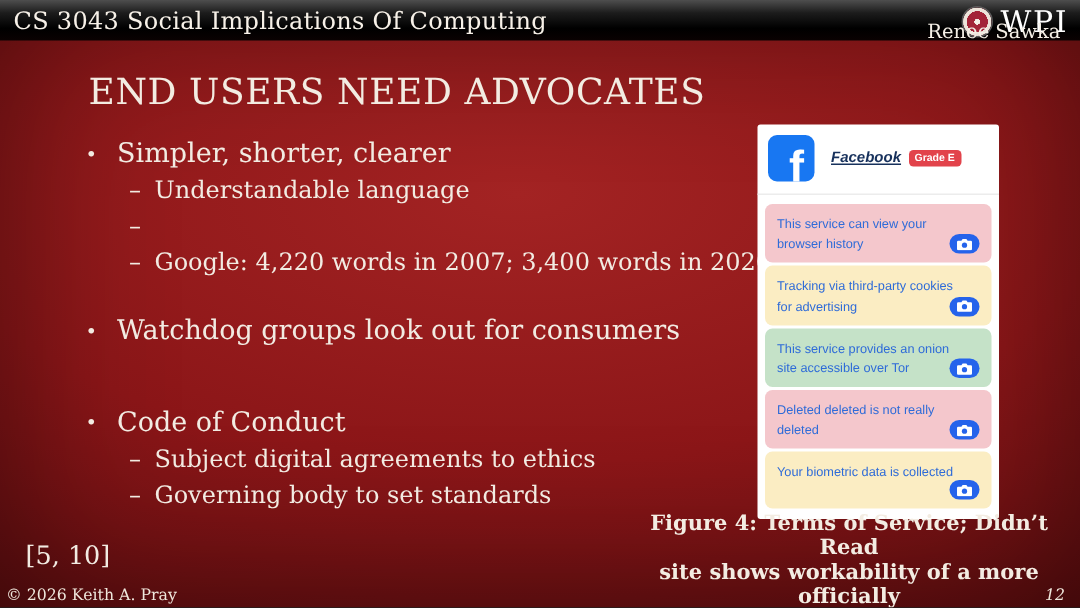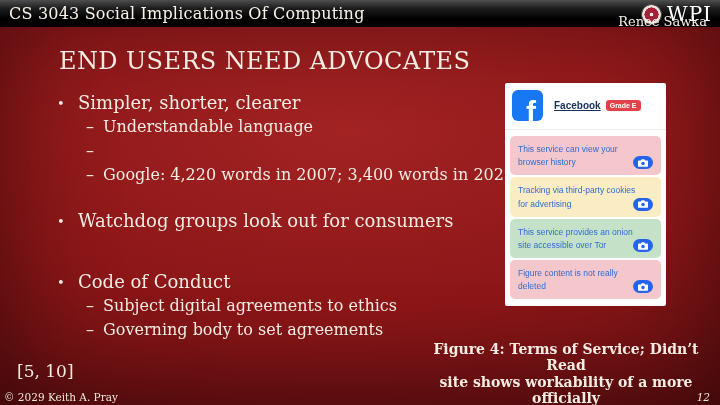--- a/index.html
+++ b/index.html
@@ -43,21 +43,21 @@
     position: absolute; left: 505px; top: 83px; width: 161px;
     background: #fff; border-radius: 2px; padding-bottom: 5px;
     font-family: "Liberation Sans", sans-serif;
   }
   .fig-head { display: flex; align-items: center; padding: 7px 6px 8px 7px; border-bottom: 1px solid #ececec; margin-bottom: 6px; }
   .fb-logo {
     width: 31px; height: 31px; border-radius: 6px; position: relative; overflow: hidden;
     background: var(--facebook-blue, #1877f2); flex: none;
   }
   .fb-logo span { position: absolute; right: 7px; bottom: -8px; color: #fff; font-weight: bold; font-size: 30px; font-family: "Liberation Sans", sans-serif; }
-  .fb-link { margin-left: 11px; font-size: 10px; font-weight: bold; color: #17315c; text-decoration: underline; }
+  .fb-link { margin-left: 11px; font-size: 10px; font-weight: bold; color: #17315c; text-decoration: underline; font-style: italic; }
   .grade { margin-left: 5px; background: var(--grade-red, #e2434b); color: #fff; font-size: 7px; font-weight: bold; padding: 2px 4px; border-radius: 3px; white-space: nowrap; }
   .fig-rows { padding: 0 5px; }
   .row {
     position: relative; border-radius: 5px; padding: 7px 8px 6px; margin-bottom: 2px;
     font-size: 8.5px; line-height: 1.55; min-height: 38px;
     color: var(--point-text-blue, #2e6bd8);
   }
   .row.bad  { background: var(--row-bad,  #f4c7cc); }
   .row.warn { background: var(--row-warn, #fbedc3); }
   .row.good { background: var(--row-good, #c5e2c8); }
@@ -113,21 +113,21 @@
       <div class="b-item l1">
         <span class="marker">•</span>
         <span>Code of Conduct</span>
       </div>
       <div class="b-item l2">
         <span class="marker">–</span>
         <span>Subject digital agreements to ethics</span>
       </div>
       <div class="b-item l2">
         <span class="marker">–</span>
-        <span>Governing body to set agreements</span>
+        <span>Governing body to set standards</span>
       </div>
     </div>
 
   <div class="fig-card">
     <div class="fig-head">
       <div class="fb-logo">
           <span>f</span>
         </div>
       <span class="fb-link">Facebook</span>
       <span class="grade">Grade E</span>
@@ -154,32 +154,41 @@
         <div class="row good">
           <span class="b-text">This service provides an onion site accessible over Tor</span>
           <span class="pill">
             <svg width="10" height="8" viewBox="0 0 24 18">
               <path fill="#fff" d="M7 3l2-3h6l2 3h5a2 2 0 0 1 2 2v11a2 2 0 0 1-2 2H2a2 2 0 0 1-2-2V5a2 2 0 0 1 2-2h5z"></path>
               <circle cx="12" cy="10" r="4.2" fill="#2563eb"></circle>
             </svg>
           </span>
         </div>
         <div class="row bad">
-          <span class="b-text">Figure content is not really deleted</span>
+          <span class="b-text">Deleted deleted is not really deleted</span>
+          <span class="pill">
+            <svg width="10" height="8" viewBox="0 0 24 18">
+              <path fill="#fff" d="M7 3l2-3h6l2 3h5a2 2 0 0 1 2 2v11a2 2 0 0 1-2 2H2a2 2 0 0 1-2-2V5a2 2 0 0 1 2-2h5z"></path>
+              <circle cx="12" cy="10" r="4.2" fill="#2563eb"></circle>
+            </svg>
+          </span>
+        </div>
+        <div class="row warn">
+          <span class="b-text">Your biometric data is collected</span>
           <span class="pill">
             <svg width="10" height="8" viewBox="0 0 24 18">
               <path fill="#fff" d="M7 3l2-3h6l2 3h5a2 2 0 0 1 2 2v11a2 2 0 0 1-2 2H2a2 2 0 0 1-2-2V5a2 2 0 0 1 2-2h5z"></path>
               <circle cx="12" cy="10" r="4.2" fill="#2563eb"></circle>
             </svg>
           </span>
         </div>
       </div>
   </div>
 
   <div class="caption" id="caption">
       <div>Figure 4: Terms of Service; Didn’t Read</div>
       <div>site shows workability of a more officially</div>
     </div>
 
   <div class="cite">[5, 10]</div>
-  <div class="copyright">© 2029 Keith A. Pray</div>
+  <div class="copyright">© 2026 Keith A. Pray</div>
   <div class="pagenum">12</div>
 </div>
 
 </body></html>

